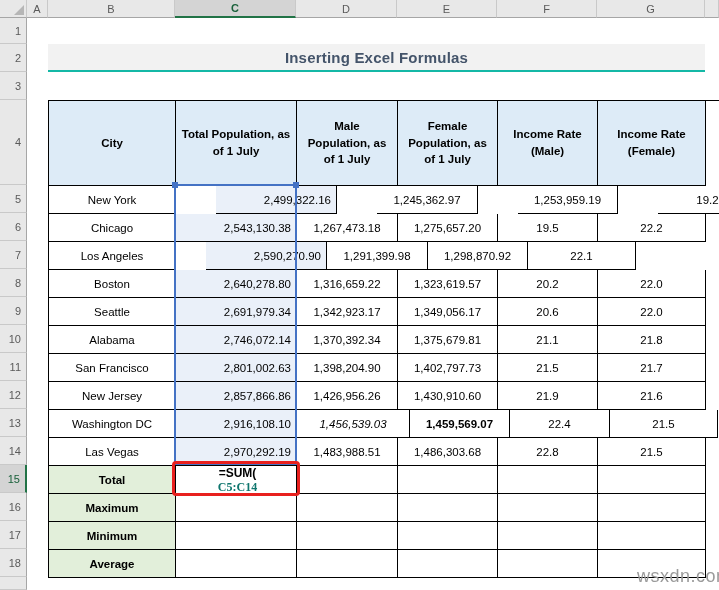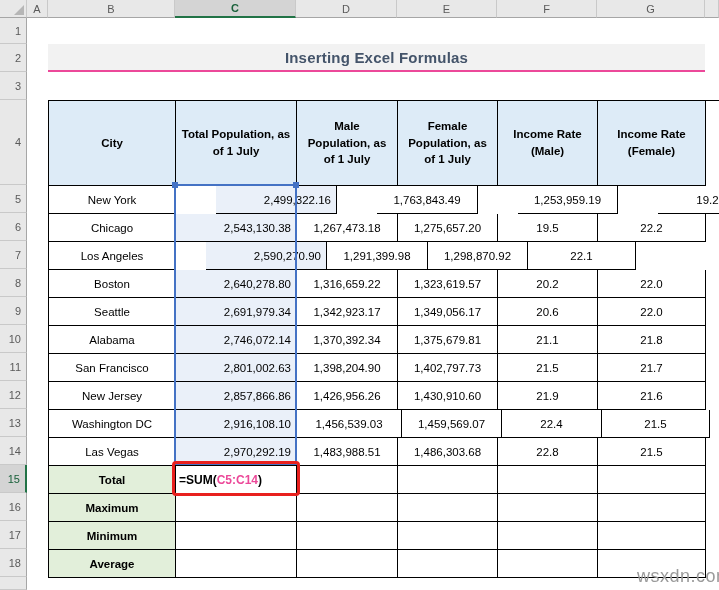--- a/index.html
+++ b/index.html
@@ -11,33 +11,33 @@
   .col-strip { position:absolute; left:0; top:0; width:719px; height:18px; display:flex; background:#E8E8E8; }
   .corner-cell { position:relative; width:27px; height:18px; border-right:1px solid #C9C9C9; border-bottom:1px solid #A6A6A6; background:#E8E8E8; }
   .corner-tri { position:absolute; right:2px; bottom:2px; width:0; height:0; border-left:10px solid transparent; border-bottom:10px solid #B6B6B6; }
   .col-cell { height:18px; display:flex; align-items:center; justify-content:center; font-size:11px; color:#5a5a5a; border-right:1px solid #C9C9C9; border-bottom:1px solid #A6A6A6; background:#E8E8E8; }
   .col-cell.sel { background:#D4D4D4; color:#19603A; border-bottom:2px solid #217346; font-weight:bold; }
   .row-strip { position:absolute; left:0; top:18px; width:27px; display:flex; flex-direction:column; background:#E8E8E8; }
   .row-cell { width:27px; display:flex; align-items:center; justify-content:flex-end; padding-right:5px; font-size:11px; color:#5a5a5a; border-bottom:1px solid #C9C9C9; border-right:1px solid #A6A6A6; background:#E8E8E8; }
   .row-cell.sel { background:#D4D4D4; color:#19603A; border-right:2px solid #217346; }
 
   
-  .title-bar { position:absolute; left:48px; top:44px; width:657px; height:28px; background:#F2F2F2; border-bottom:2px solid #ec4899; display:flex; align-items:center; justify-content:center; }
+  .title-bar { position:absolute; left:48px; top:44px; width:657px; height:28px; background:#F2F2F2; border-bottom:2px solid #14b8a6; display:flex; align-items:center; justify-content:center; }
   .title-bar span { font-size:15px; font-weight:bold; color:#44546A; letter-spacing:0.2px; }
 
   
   .tbl { position:absolute; left:48px; top:100px; border-top:1px solid #000; border-left:1px solid #000; background:#fff; }
   .trow { display:flex; }
   .tcell { border-right:1px solid #000; border-bottom:1px solid #000; display:flex; align-items:center; justify-content:center; font-size:11.5px; color:#000; text-align:center; overflow:hidden; }
   .tcell.hdr { background:#DDEBF7; font-weight:bold; line-height:1.45; padding:2px 5px; }
   .tcell.csel { background:#EAF0F9; justify-content:flex-end; padding-right:5px; }
   .tcell.num {}
   .tcell.label { background:#E2EFDA; font-weight:bold; }
   .tcell.formula { justify-content:flex-start; padding-left:3px; font-weight:bold; font-size:12px; white-space:nowrap; }
-  .ref-blue { color:#ec4899; }
+  .ref-blue { color:#0f766e;font-family:Liberation Serif, serif; }
 
   
   .sel-box { position:absolute; left:174px; top:184px; width:123px; height:281px; border:2px solid #4472C4; pointer-events:none; }
   .handle { position:absolute; width:6px; height:6px; background:#4472C4; }
   .handle.tl { left:-4px; top:-4px; }
   .handle.tr { right:-4px; top:-4px; }
   .red-box { position:absolute; left:172px; top:461px; width:128px; height:35px; border:3px solid #E8201E; border-radius:4px; pointer-events:none; }
   .watermark { position:absolute; left:637px; top:566px; font-size:18px; color:#9b9b9b; letter-spacing:0.5px; white-space:nowrap; }
 </style>
 </head>
@@ -90,21 +90,21 @@
         <div class="tcell hdr" style="width: 127px;">City</div>
         <div class="tcell hdr" style="width: 121px;">Total Population, as of 1 July</div>
         <div class="tcell hdr" style="width: 101px;">Male Population, as of 1 July</div>
         <div class="tcell hdr" style="width: 100px;">Female Population, as of 1 July</div>
         <div class="tcell hdr" style="width: 100px;">Income Rate (Male)</div>
         <div class="tcell hdr" style="width: 108px;">Income Rate (Female)</div>
       </div>
       <div class="trow" style="height: 28px; gap: 40px;">
         <div class="tcell num" style="width: 127px;">New York</div>
         <div class="tcell csel num" style="width: 121px;">2,499,322.16</div>
-        <div class="tcell num" style="width: 101px;">1,763,843.49</div>
+        <div class="tcell num" style="width: 101px;">1,245,362.97</div>
         <div class="tcell num" style="width: 100px;">1,253,959.19</div>
         <div class="tcell num" style="width: 100px;">19.2</div>
         <div class="tcell num" style="width: 108px;">22.2</div>
       </div>
       <div class="trow" style="height: 28px;">
         <div class="tcell num" style="width: 127px;">Chicago</div>
         <div class="tcell csel num" style="width: 121px;">2,543,130.38</div>
         <div class="tcell num" style="width: 101px;">1,267,473.18</div>
         <div class="tcell num" style="width: 100px;">1,275,657.20</div>
         <div class="tcell num" style="width: 100px;">19.5</div>
@@ -153,36 +153,36 @@
         <div class="tcell num" style="width: 127px;">New Jersey</div>
         <div class="tcell csel num" style="width: 121px;">2,857,866.86</div>
         <div class="tcell num" style="width: 101px;">1,426,956.26</div>
         <div class="tcell num" style="width: 100px;">1,430,910.60</div>
         <div class="tcell num" style="width: 100px;">21.9</div>
         <div class="tcell num" style="width: 108px;">21.6</div>
       </div>
       <div class="trow" style="height: 28px;">
         <div class="tcell num" style="width: 127px;">Washington DC</div>
         <div class="tcell csel num" style="width: 121px;">2,916,108.10</div>
-        <div class="tcell num" style="width: 105px;">1,456,539.03</div>
-        <div class="tcell num" style="width: 100px;">1,459,569.07</div>
+        <div class="tcell num" style="width: 113px; font-style: italic;">1,456,539.03</div>
+        <div class="tcell num" style="width: 100px; font-weight: bold;">1,459,569.07</div>
         <div class="tcell num" style="width: 100px;">22.4</div>
         <div class="tcell num" style="width: 108px;">21.5</div>
       </div>
       <div class="trow" style="height: 28px;">
         <div class="tcell num" style="width: 127px;">Las Vegas</div>
         <div class="tcell csel num" style="width: 121px;">2,970,292.19</div>
         <div class="tcell num" style="width: 101px;">1,483,988.51</div>
         <div class="tcell num" style="width: 100px;">1,486,303.68</div>
         <div class="tcell num" style="width: 100px;">22.8</div>
         <div class="tcell num" style="width: 108px;">21.5</div>
       </div>
       <div class="trow" style="height: 28px;">
         <div class="tcell label" style="width: 127px;">Total</div>
-        <div class="tcell formula" style="width: 121px;">
+        <div class="tcell formula" style="width: 121px; flex-direction: column;">
           <span>=SUM(</span>
           <span class="ref-blue">C5:C14</span>
           <span>)</span>
         </div>
         <div class="tcell " style="width: 101px;"></div>
         <div class="tcell " style="width: 100px;"></div>
         <div class="tcell " style="width: 100px;"></div>
         <div class="tcell " style="width: 108px;"></div>
       </div>
       <div class="trow" style="height: 28px;">

